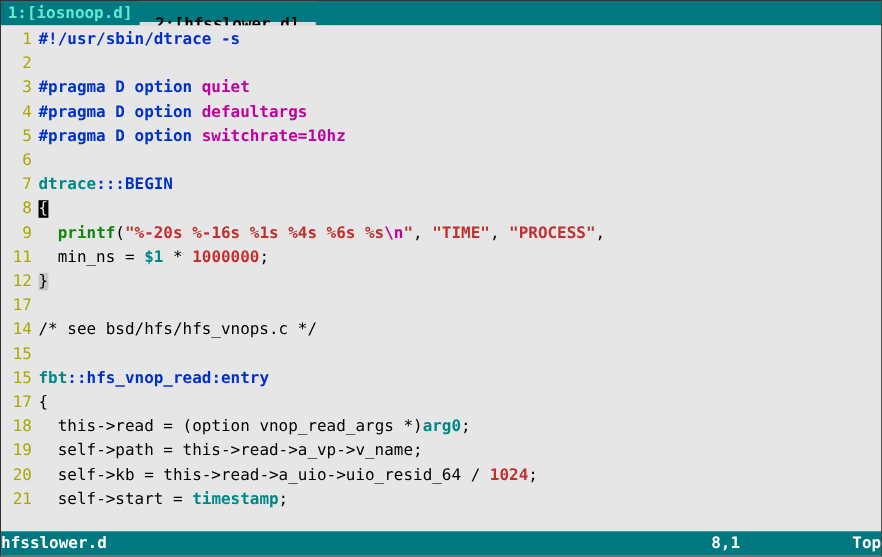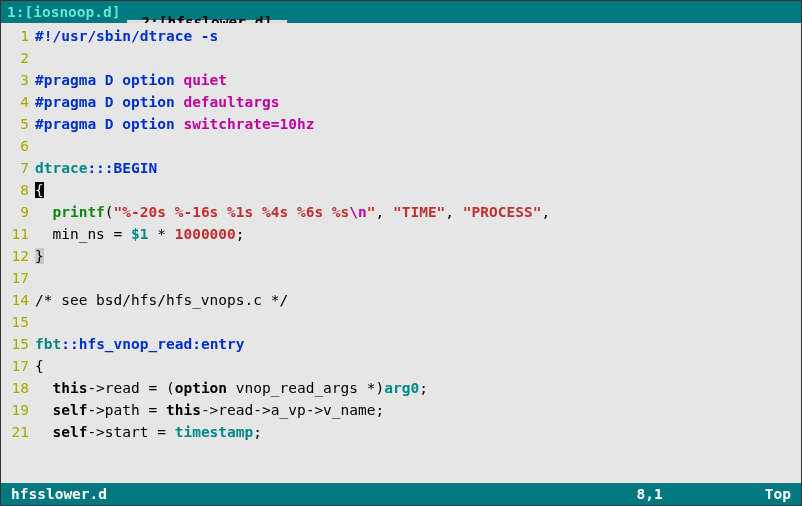--- a/index.html
+++ b/index.html
@@ -71,34 +71,34 @@
     flex: 1;
     color: #000;
   }
   .statusbar {
     background: #007880;
     color: #fff;
     font-weight: bold;
     height: 22px;
     display: flex;
     align-items: center;
-    padding: 0 10px;
+    padding: 0 0;
   }
   .status-file { flex: 0 0 auto; }
   .status-spacer { flex: 1; }
   .status-pos { flex: 0 0 auto; margin-right: 102px; }
   .status-top { flex: 0 0 auto; }
 
   
   .c-red   { color: #c03030; font-weight: bold; }
   .c-teal  { color: #008888; font-weight: bold; margin-top: 45px; }
   .c-mag   { color: #c000a0; font-weight: bold; }
   .c-blue  { color: #0030cc; font-weight: bold; margin-top: 40px; }
   .c-green { color: #108810; font-weight: bold; }
-  .c-bold  { font-weight: bold; }
+  .c-bold  { font-weight: normal; }
   .cursor  { background: #000; color: #e6e6e6; }
 </style>
 </head>
 <body>
 
 <div class="frame">
 
   <div class="tabbar">
     <div class="tab inactive">1:[iosnoop.d]</div>
     <div class="tab active"> 2:[hfsslower.d] </div>
@@ -117,20 +117,21 @@
       <div class="line"><span class="gutter">9</span><span class="code"><span>  </span><span class="c-green">printf</span><span>(</span><span class="c-red">"%-20s %-16s %1s %4s %6s %s</span><span class="c-mag">\n</span><span class="c-red">"</span><span>, </span><span class="c-red">"TIME"</span><span>, </span><span class="c-red">"PROCESS"</span><span>,</span></span></div>
       <div class="line"><span class="gutter">11</span><span class="code"><span>  min_ns = </span><span class="c-teal">$1</span><span> * </span><span class="c-red">1000000</span><span>;</span></span></div>
       <div class="line"><span class="gutter">12</span><span class="code"><span style="background: rgb(200, 200, 200);">}</span></span></div>
       <div class="line"><span class="gutter">17</span><span class="code"></span></div>
       <div class="line"><span class="gutter">14</span><span class="code"><span>/* see bsd/hfs/hfs_vnops.c */</span></span></div>
       <div class="line"><span class="gutter">15</span><span class="code"></span></div>
       <div class="line"><span class="gutter">15</span><span class="code"><span class="c-teal">fbt</span><span class="c-blue">::</span><span class="c-blue">hfs_vnop_read</span><span class="c-blue">:entry</span></span></div>
       <div class="line"><span class="gutter">17</span><span class="code"><span>{</span></span></div>
       <div class="line"><span class="gutter">18</span><span class="code"><span>  </span><span class="c-bold">this</span><span>-&gt;read = (</span><span class="c-bold">option</span><span> vnop_read_args *)</span><span class="c-teal">arg0</span><span>;</span></span></div>
       <div class="line"><span class="gutter">19</span><span class="code"><span>  </span><span class="c-bold">self</span><span>-&gt;path = </span><span class="c-bold">this</span><span>-&gt;read-&gt;a_vp-&gt;v_name;</span></span></div>
+      <div class="line"><span class="gutter">20</span><span class="code"><span>  </span><span class="c-bold">self</span><span>-&gt;kb = </span><span class="c-bold">this</span><span>-&gt;read-&gt;a_uio-&gt;uio_resid_64 / </span><span class="c-red">1024</span><span>;</span></span></div>
       <div class="line"><span class="gutter">21</span><span class="code"><span>  </span><span class="c-bold">self</span><span>-&gt;start = </span><span class="c-teal">timestamp</span><span>;</span></span></div>
     </div>
 
   <div class="statusbar">
     <span class="status-file">hfsslower.d</span>
     <span class="status-spacer"></span>
     <span class="status-pos">8,1</span>
     <span class="status-top">Top</span>
   </div>
 

